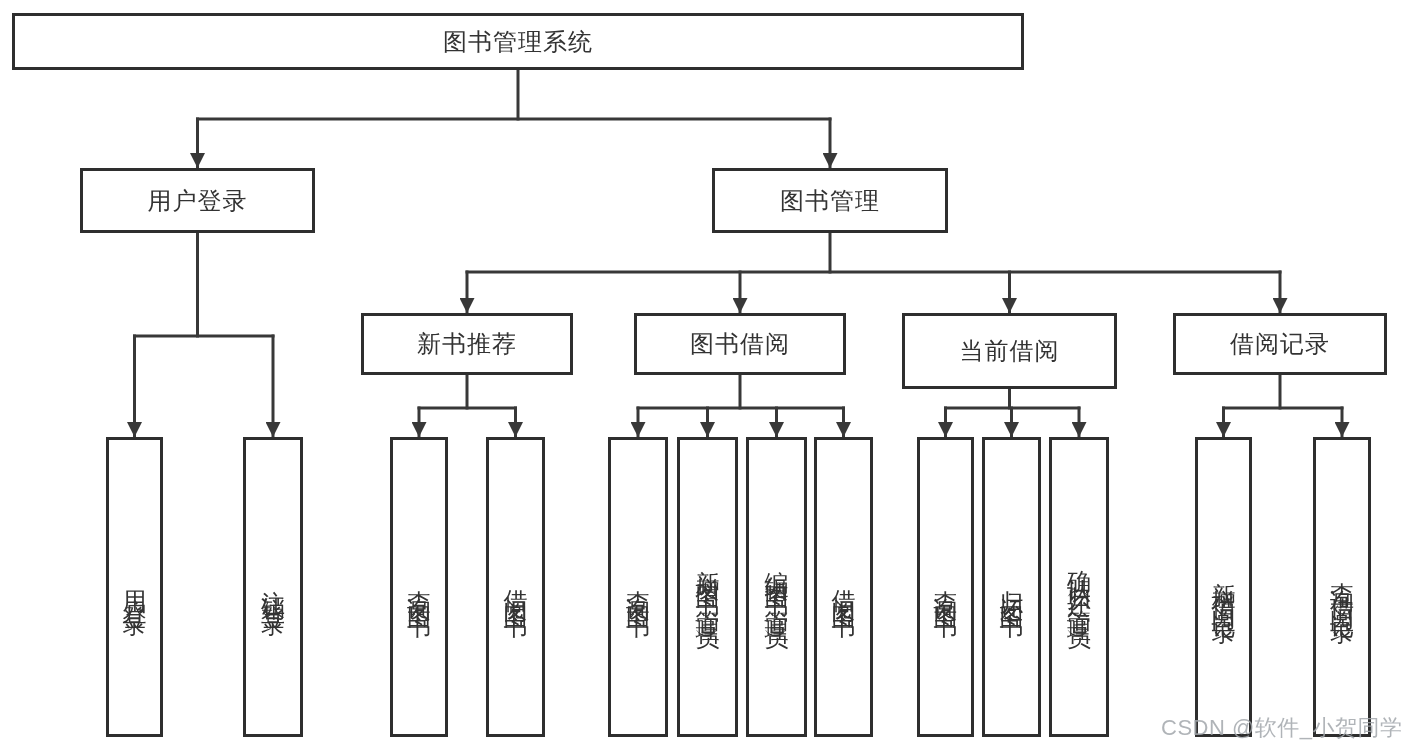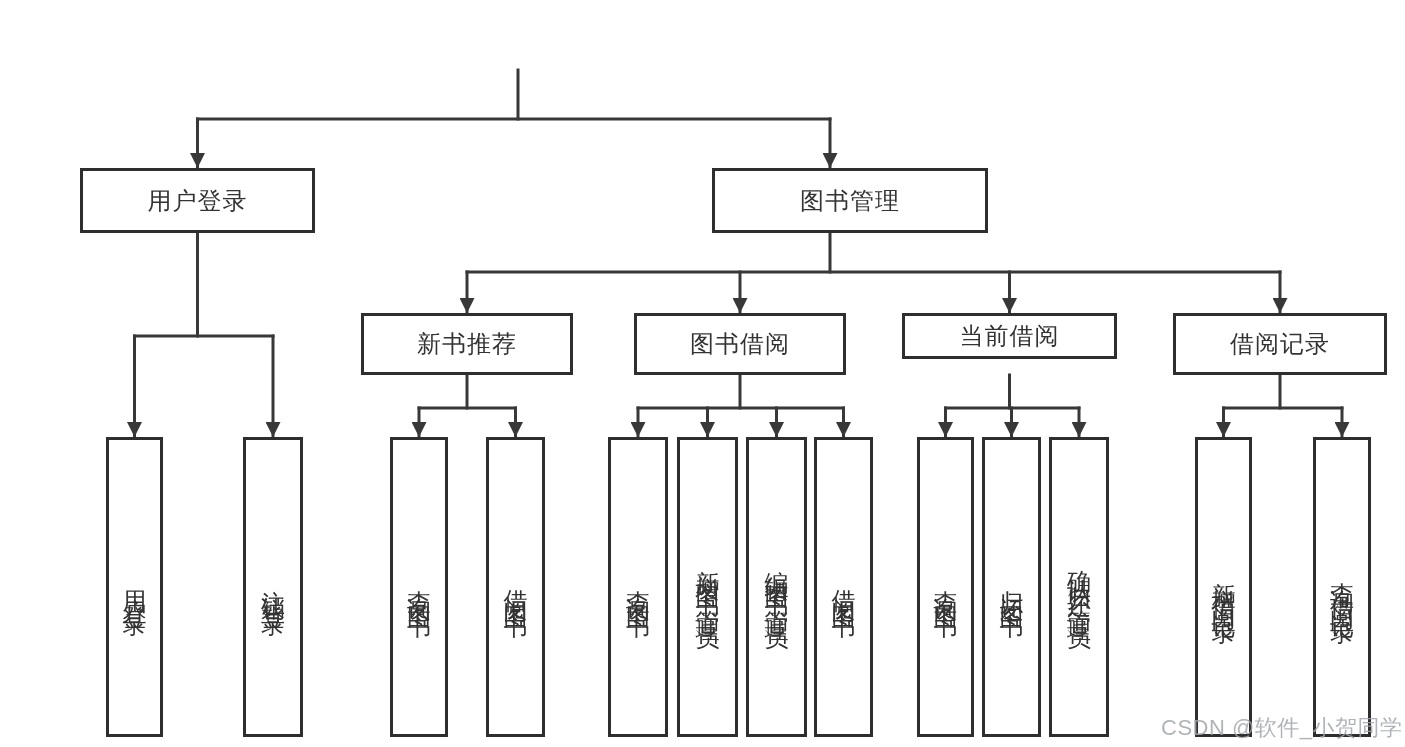--- a/index.html
+++ b/index.html
@@ -93,35 +93,38 @@
       <path d="M1011.5 408 V437" marker-end="url(#arw)"></path>
       <path d="M1079 408 V437" marker-end="url(#arw)"></path>
 
       <path d="M1280 375 V408"></path>
       <path d="M1223.5 408 H1342"></path>
       <path d="M1223.5 408 V437" marker-end="url(#arw)"></path>
       <path d="M1342 408 V437" marker-end="url(#arw)"></path>
     </g>
   </svg>
 
+  <div class="node h" style="left:12px;top:13px;width:1012px;height:57px">
+    <span>图书管理系统</span>
+  </div>
 
   <div class="node h" style="left:80px;top:168px;width:235px;height:65px">
     <span>用户登录</span>
   </div>
-  <div class="node h" style="left:712px;top:168px;width:276px;height:65px">
+  <div class="node h" style="left:712px;top:168px;width:236px;height:65px">
     <span>图书管理</span>
   </div>
 
   <div class="node h" style="left:361px;top:313px;width:212px;height:62px">
     <span>新书推荐</span>
   </div>
   <div class="node h" style="left:634px;top:313px;width:212px;height:62px">
     <span>图书借阅</span>
   </div>
-  <div class="node h" style="left:902px;top:313px;width:215px;height:46px">
+  <div class="node h" style="left:902px;top:313px;width:215px;height:76px">
     <span>当前借阅</span>
   </div>
   <div class="node h" style="left:1173px;top:313px;width:214px;height:62px">
     <span>借阅记录</span>
   </div>
 
   <div class="node" style="left:106px;top:437px;width:57px;height:300px">
     <span class="vtext">用户登录</span>
   </div>
   <div class="node" style="left:243px;top:437px;width:60px;height:300px">

